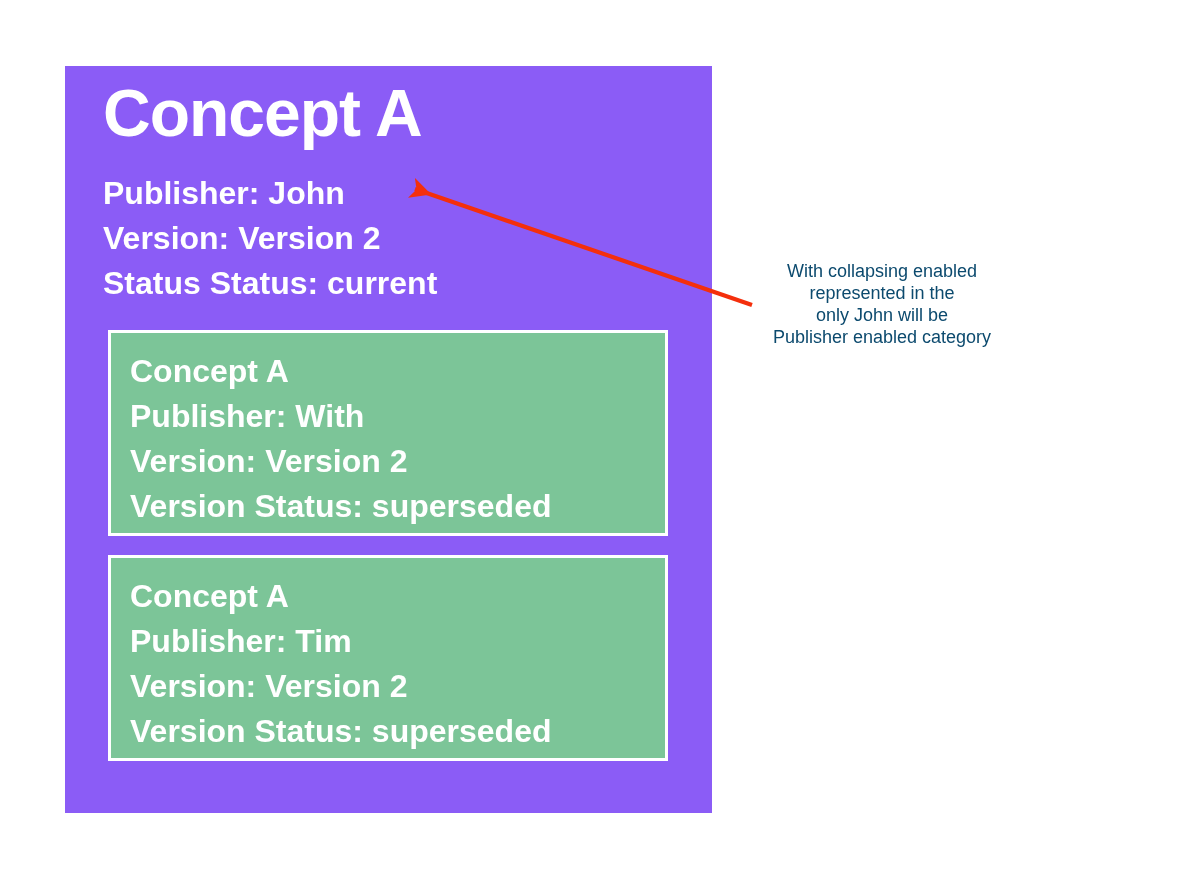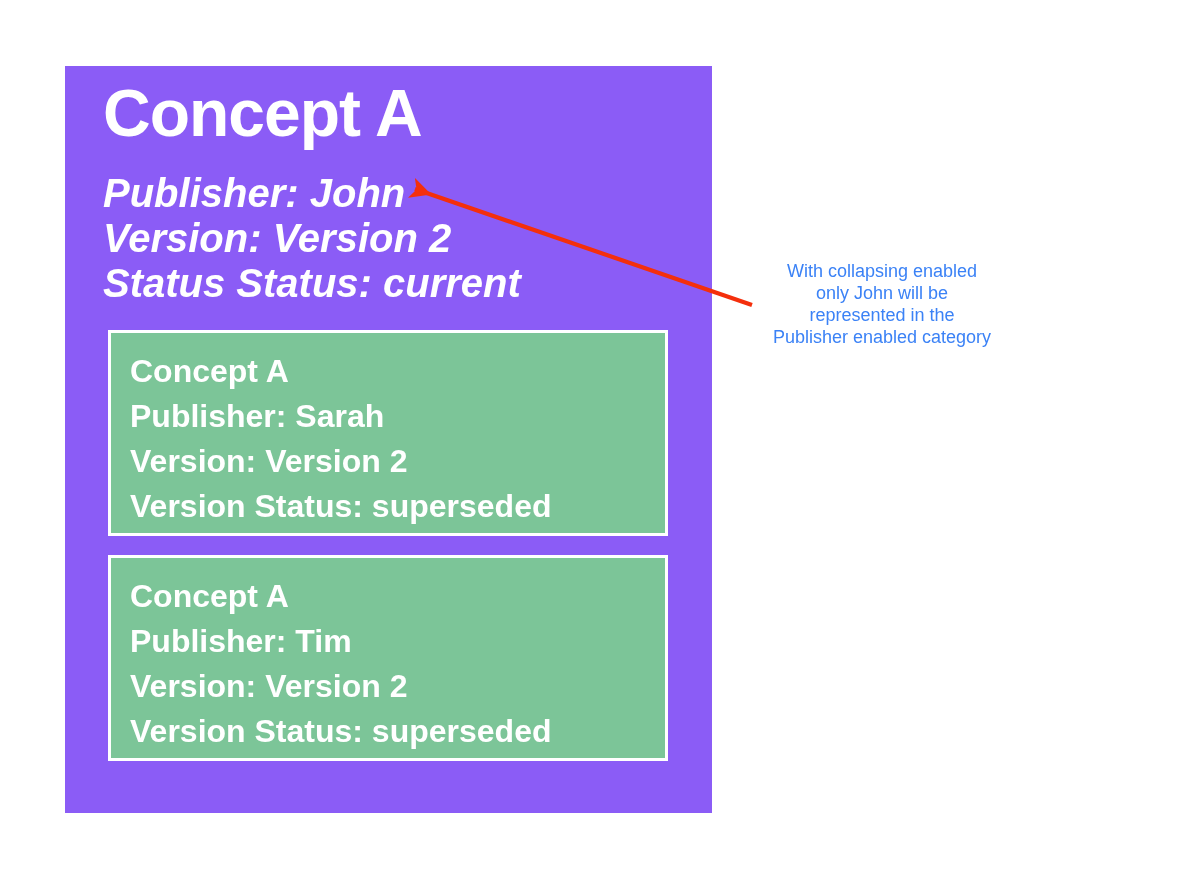--- a/index.html
+++ b/index.html
@@ -38,26 +38,25 @@
     white-space: nowrap;
   }
 
   #concept-meta {
     position: absolute;
     left: 38px;
     top: 105px;
     width: 560px;
   }
   #concept-meta .meta-line {
-    font-size: 40px;
+    font-size: 32px;
     font-weight: bold;
     color: #ffffff;
     line-height: 45px;
     white-space: nowrap;
-    font-style: italic;
   }
 
   
   .version-card {
     position: absolute;
     left: 43px;
     width: 560px;
     background: #7CC598;
     border: 3px solid #ffffff;
     box-sizing: border-box;
@@ -76,21 +75,21 @@
 
   
   #callout-note {
     position: absolute;
     left: 757px;
     top: 260px;
     width: 250px;
     text-align: center;
     font-size: 18px;
     line-height: 22px;
-    color: #3b82f6;
+    color: #0c4a6e;
   }
   #callout-note .note-line { display: block; white-space: nowrap; }
 
   #callout-arrow {
     position: absolute;
     left: 395px;
     top: 170px;
     width: 380px;
     height: 155px;
     pointer-events: none;
@@ -104,21 +103,21 @@
   <div id="concept-title">Concept A</div>
 
   <div id="concept-meta">
     <div class="meta-line">Publisher: John</div>
     <div class="meta-line">Version: Version 2</div>
     <div class="meta-line">Status Status: current</div>
   </div>
 
   <div class="version-card" id="version-card-sarah">
     <div class="card-line">Concept A</div>
-    <div class="card-line">Publisher: Sarah</div>
+    <div class="card-line">Publisher: With</div>
     <div class="card-line">Version: Version 2</div>
     <div class="card-line">Version Status: superseded</div>
   </div>
 
   <div class="version-card" id="version-card-tim">
     <div class="card-line">Concept A</div>
     <div class="card-line">Publisher: Tim</div>
     <div class="card-line">Version: Version 2</div>
     <div class="card-line">Version Status: superseded</div>
   </div>
@@ -129,16 +128,16 @@
   <defs>
     <marker id="arrowhead" markerWidth="5" markerHeight="5" refX="4.1" refY="2.5" orient="auto">
       <path d="M 5 0 L 0 2.5 L 5 5 L 3.7 2.5 Z" fill="#F42F0C"></path>
     </marker>
   </defs>
   <line x1="357" y1="135" x2="20" y2="19" stroke="#F42F0C" stroke-width="4.2" marker-end="url(#arrowhead)"></line>
 </svg>
 
 <div id="callout-note">
   <span class="note-line">With collapsing enabled</span>
+  <span class="note-line">represented in the</span>
   <span class="note-line">only John will be</span>
-  <span class="note-line">represented in the</span>
   <span class="note-line">Publisher enabled category</span>
 </div>
 
 </body></html>

